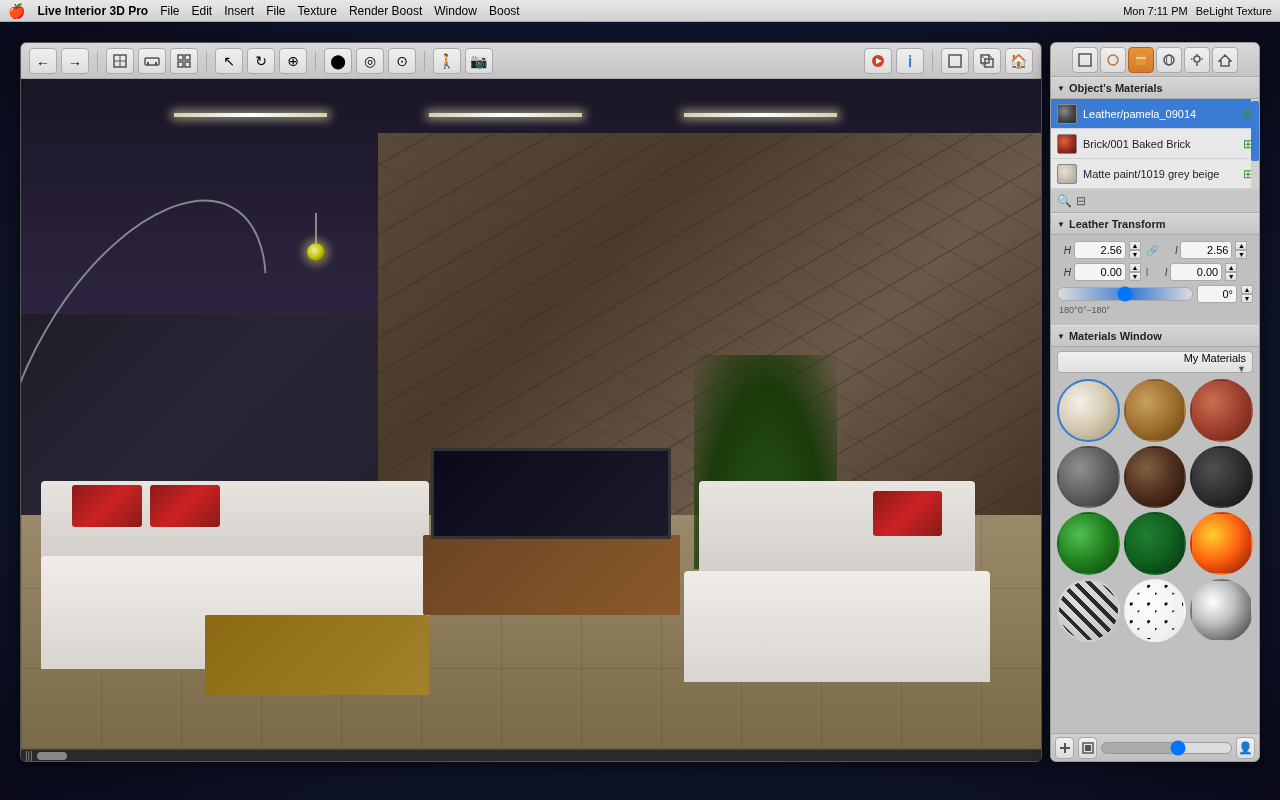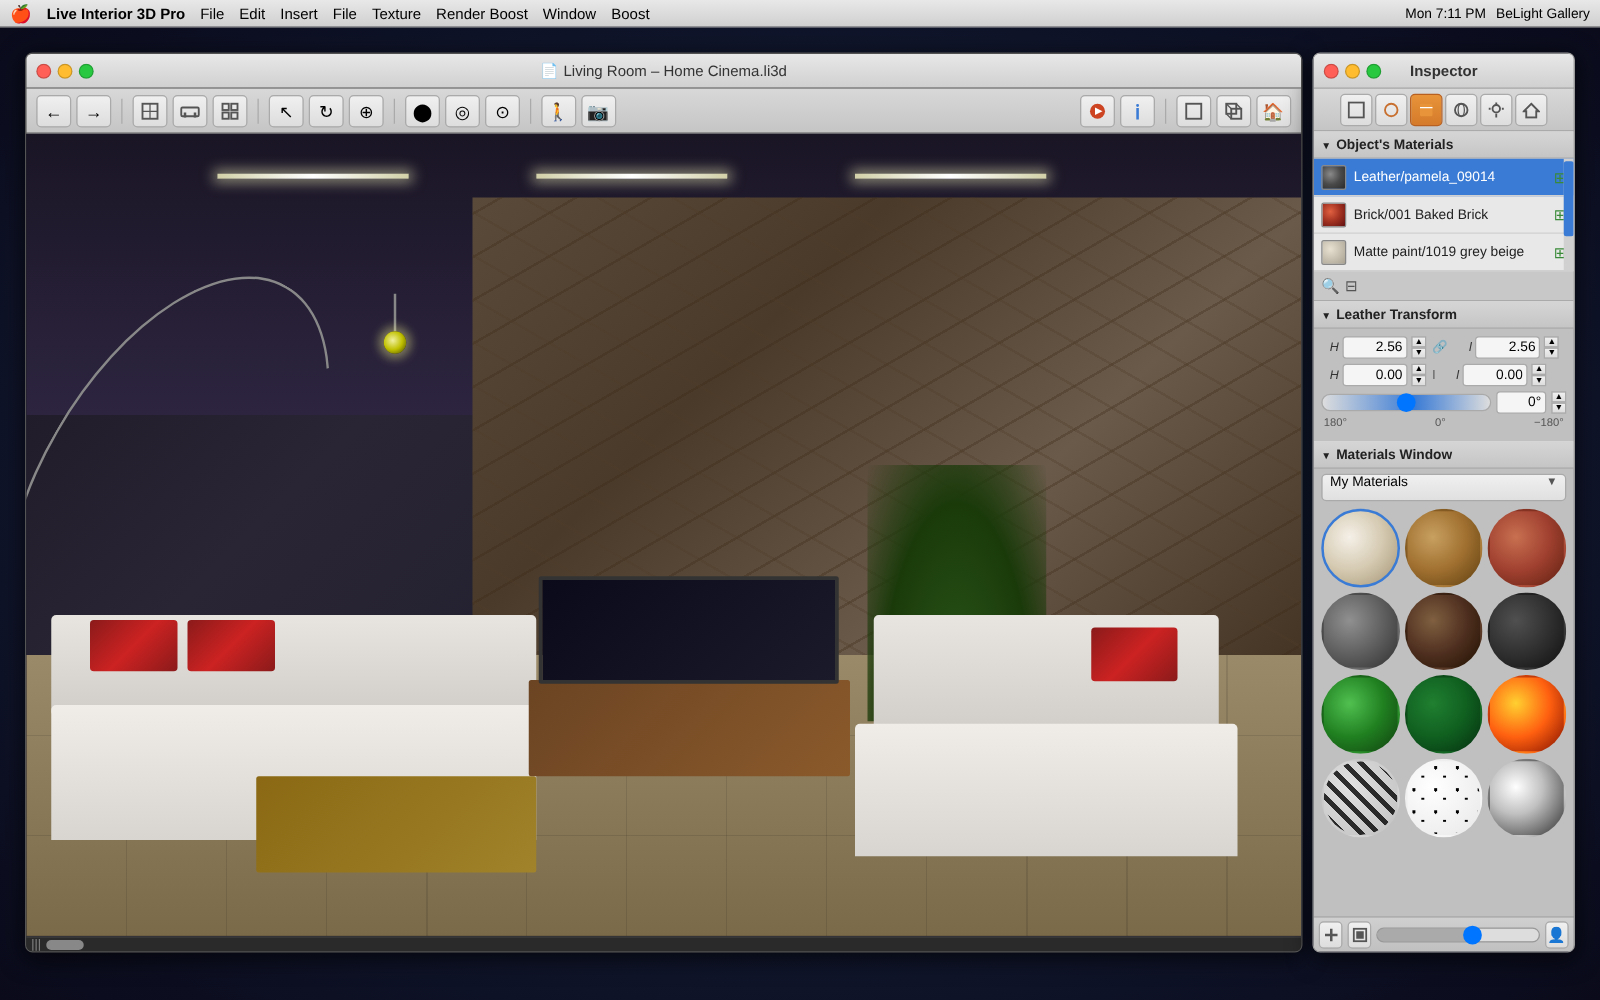--- a/index.html
+++ b/index.html
@@ -531,43 +531,43 @@
     .angle-slider {
       flex: 1;
       height: 14px;
       -webkit-appearance: none;
       background: linear-gradient(to right, #ddd 0%, #3a7bd5 55%, #ddd 100%);
       border-radius: 7px;
       border: 1px solid #aaa;
     }
     .angle-labels {
       display: flex;
-      justify-content: space-between;
       font-size: 9px;
       color: #555;
       padding: 0 2px;
       margin-bottom: 4px;
     }
 
     
     .gallery-section { padding: 4px 6px; }
     .gallery-dropdown {
       width: 100%;
       height: 22px;
       border: 1px solid #aaa;
       border-radius: 4px;
       background: linear-gradient(to bottom, #f0f0f0, #e0e0e0);
       font-size: 11px;
       padding: 0 6px;
       appearance: none;
       cursor: pointer;
       display: flex;
-      align-items: flex-start;
+      align-items: flex-end;
       justify-content: space-between;
       margin-bottom: 6px;
+      flex-direction: column;
     }
     .gallery-dropdown-arrow { font-size: 9px; color: #555; }
 
     .gallery-grid {
       display: grid;
       grid-template-columns: repeat(3, 1fr);
       gap: 4px;
     }
     .gallery-item {
       width: 100%;
@@ -679,39 +679,28 @@
   <span class="menubar-item">File</span>
   <span class="menubar-item">Edit</span>
   <span class="menubar-item">Insert</span>
   <span class="menubar-item">File</span>
   <span class="menubar-item">Texture</span>
   <span class="menubar-item">Render Boost</span>
   <span class="menubar-item">Window</span>
   <span class="menubar-item">Boost</span>
   <div class="menubar-right">
     <span>Mon 7:11 PM</span>
-    <span>BeLight Gallery</span>
+    <span>BeLight Texture</span>
   </div>
 </div>
 
 <div class="main-area">
 
   <div class="viewport-window">
 
-    <div class="window-titlebar">
-      <div class="traffic-lights">
-        <div class="tl tl-red"></div>
-        <div class="tl tl-yellow"></div>
-        <div class="tl tl-green"></div>
-      </div>
-      <div class="window-title">
-        <span>📄</span>
-        <span>Living Room – Home Cinema.li3d</span>
-      </div>
-    </div>
 
     <div class="toolbar">
       <div class="toolbar-btn">←</div>
       <div class="toolbar-btn">→</div>
       <div class="toolbar-separator"></div>
       <div class="toolbar-btn">
         <svg width="16" height="16" viewBox="0 0 16 16">
             <rect x="2" y="2" width="12" height="12" fill="none" stroke="#555" stroke-width="1.5"></rect>
             <line x1="2" y1="8" x2="14" y2="8" stroke="#555" stroke-width="1"></line>
             <line x1="8" y1="2" x2="8" y2="14" stroke="#555" stroke-width="1"></line>
@@ -823,28 +812,20 @@
     </div>
 
     <div class="viewport-scrollbar">
       <span style="font-size:10px; color:#888; margin-right:4px;">|||</span>
       <div class="scrollbar-thumb"></div>
     </div>
   </div>
 
   <div class="inspector-panel">
 
-    <div class="inspector-titlebar">
-      <div class="traffic-lights">
-        <div class="tl tl-red"></div>
-        <div class="tl tl-yellow"></div>
-        <div class="tl tl-green"></div>
-      </div>
-      <div class="inspector-title">Inspector</div>
-    </div>
 
     <div class="inspector-toolbar">
       <div class="insp-btn">
         <svg width="14" height="14" viewBox="0 0 14 14">
             <rect x="1" y="1" width="12" height="12" fill="none" stroke="#555" stroke-width="1.5"></rect>
           </svg>
       </div>
       <div class="insp-btn">
         <svg width="14" height="14" viewBox="0 0 14 14">
             <circle cx="7" cy="7" r="5" fill="none" stroke="#c87030" stroke-width="1.5"></circle>

